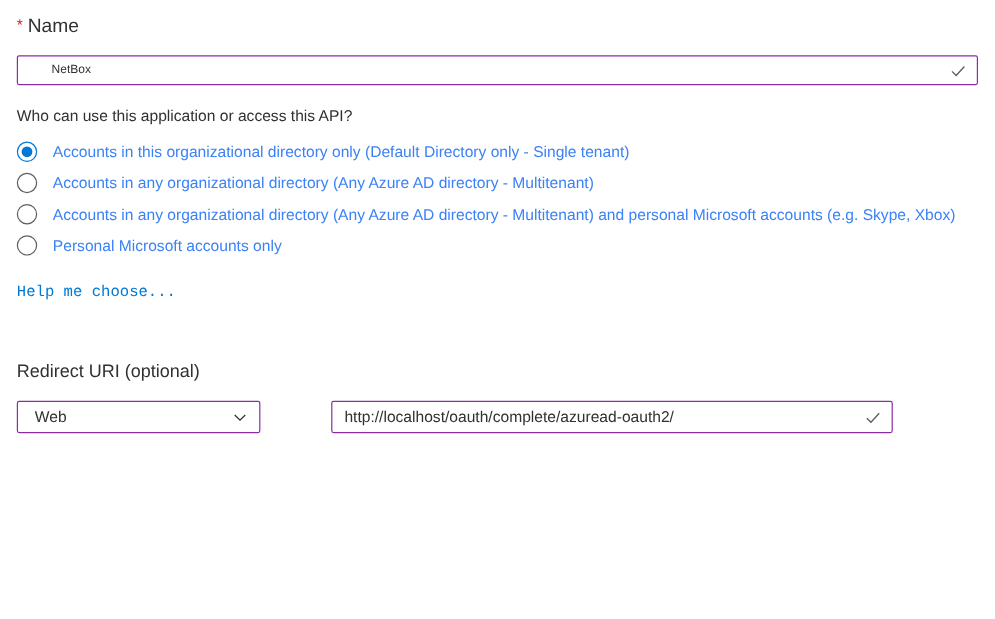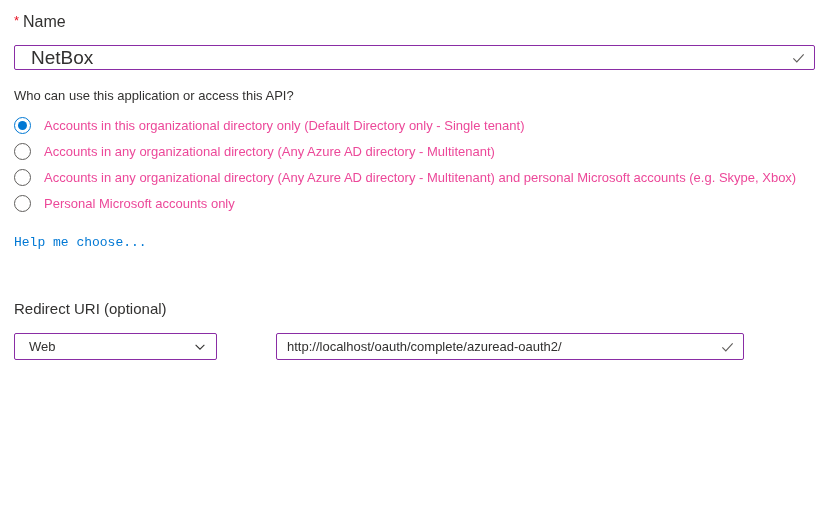--- a/index.html
+++ b/index.html
@@ -43,23 +43,23 @@
     height: 25px;
   }
   .text-input {
     box-sizing: border-box;
     width: 100%;
     height: 25px;
     border: 1px solid #8a2da5;
     border-radius: 2px;
     background: #ffffff;
     font-family: "Liberation Sans", "DejaVu Sans", sans-serif;
-    font-size: 19px;
-    color: #323130;
-    padding: 0 28px 0 16px;
+    font-size: 10px;
+    color: #323130;
+    padding: 0 28px 0 28px;
     outline: none;
   }
   .valid-check {
     position: absolute;
     right: 9px;
     top: 50%;
     transform: translateY(-50%);
     width: 15px;
     height: 15px;
     pointer-events: none;
@@ -106,21 +106,21 @@
     height: 9px;
     border-radius: 50%;
     background: transparent;
   }
   .radio-row.selected .radio-dot {
     background: #0078d4;
   }
   .radio-label {
     margin-left: 13px;
     font-size: 13px;
-    color: #ec4899;
+    color: #3b82f6;
     white-space: nowrap;
   }
   .help-link {
     display: inline-block;
     margin-top: 18px;
     font-size: 13px;
     line-height: 17px;
     color: #0078d4;
     text-decoration: none;
     cursor: pointer;

